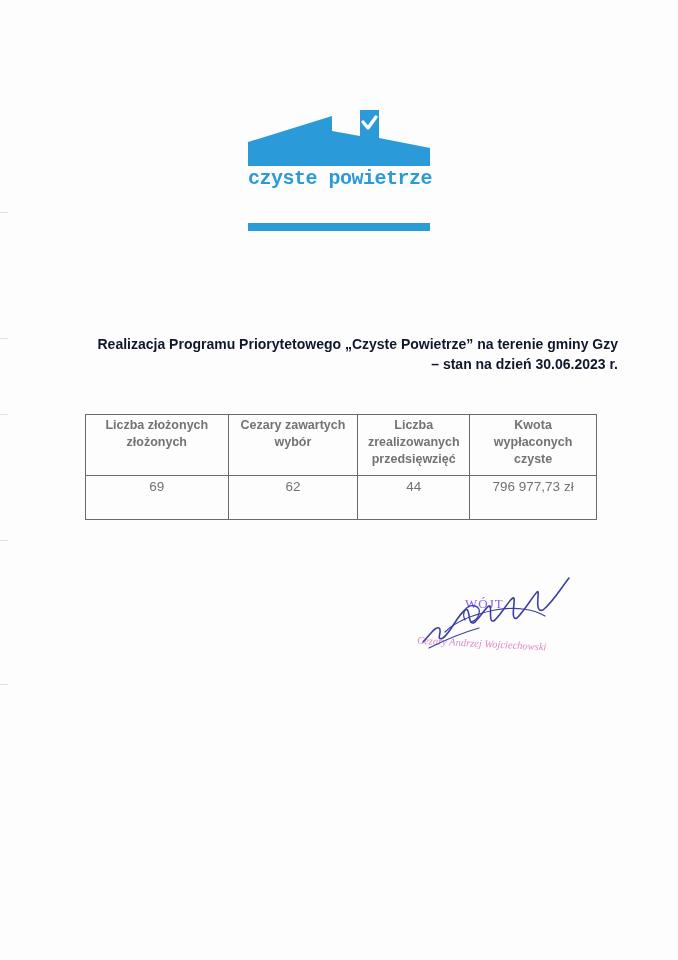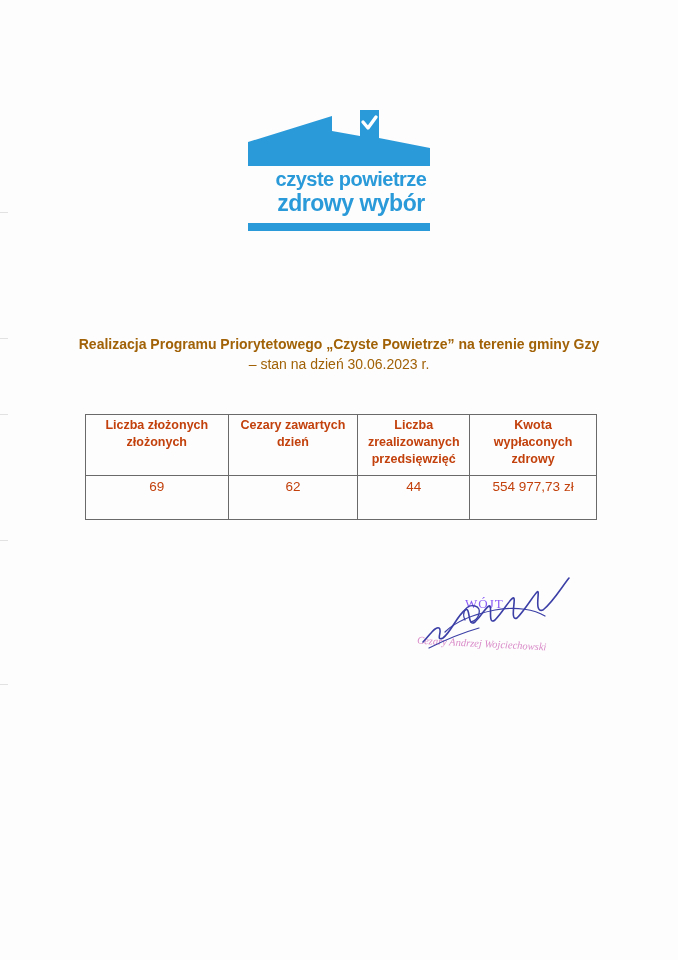--- a/index.html
+++ b/index.html
@@ -30,61 +30,60 @@
       width: 182px;
       height: 122px;
     }
     .logo svg.roof {
       position: absolute;
       left: 0; top: 0;
       width: 182px; height: 56px;
     }
     .logo-line {
       position: absolute;
-      left: 12px;
+      left: 0;
       width: 182px;
-      text-align: center;
-      font-family: Liberation Sans, sans-serif;
+      font-family: Liberation Mono, monospace;
       font-weight: bold;
       color: #2a9ad9;
       letter-spacing: -0.5px;
       white-space: nowrap;
     }
     .logo-line.l1 { top: 58px; font-size: 20px; line-height: 22px; }
     .logo-line.l2 { top: 80px; font-size: 23px; line-height: 26px; }
     .logo-bar {
       position: absolute;
       left: 0; top: 113px;
       width: 182px; height: 8px;
       background: #2a9ad9;
     }
 
     
     .heading {
       position: absolute;
       left: 60px;
       top: 334px;
       width: 558px;
-      text-align: center;
+      text-align: right;
       font-size: 14px;
       line-height: 20px;
-      color: #a16207;
+      color: #0f172a;
     }
     .heading .title { font-weight: bold; }
-    .heading .subtitle { font-weight: normal; }
+    .heading .subtitle { font-weight: bold; }
 
     
     table.data-table {
       position: absolute;
       left: 85px;
       top: 414px;
       width: 512px;
       border-collapse: collapse;
       font-size: 12.5px;
-      color: #c2410c;
+      color: #737373;
     }
     table.data-table th,
     table.data-table td {
       border: 1px solid #6a6a6a;
       text-align: center;
       vertical-align: top;
       padding: 0 4px;
     }
     table.data-table th {
       font-weight: bold;
@@ -156,21 +155,20 @@
   <div class="scan-mark" style="top:414px"></div>
   <div class="scan-mark" style="top:540px"></div>
   <div class="scan-mark" style="top:684px"></div>
 
   <div class="logo">
     <svg class="roof" viewBox="0 0 182 56">
       <polygon fill="#2a9ad9" points="0,32 84,6 84,21 112,26 112,0 131,0 131,28 182,38 182,56 0,56"></polygon>
       <polyline points="115,12 120,18 128,7" fill="none" stroke="#ffffff" stroke-width="3.4" stroke-linecap="round" stroke-linejoin="round"></polyline>
     </svg>
     <div class="logo-line l1">czyste powietrze</div>
-    <div class="logo-line l2">zdrowy wybór</div>
     <div class="logo-bar"></div>
   </div>
 
   <div class="heading">
     <div class="title">Realizacja Programu Priorytetowego „Czyste Powietrze” na terenie gminy Gzy</div>
     <div class="subtitle">– stan na dzień 30.06.2023 r.</div>
   </div>
 
   <table class="data-table">
     <colgroup>
@@ -180,40 +178,40 @@
         <col class="c4">
     </colgroup>
     <thead>
       <tr>
         <th>
           <div>Liczba złożonych</div>
           <div>złożonych</div>
         </th>
         <th>
           <div>Cezary zawartych</div>
-          <div>dzień</div>
+          <div>wybór</div>
         </th>
         <th>
           <div>Liczba</div>
           <div>zrealizowanych</div>
           <div>przedsięwzięć</div>
         </th>
         <th>
           <div>Kwota</div>
           <div>wypłaconych</div>
-          <div>zdrowy</div>
+          <div>czyste</div>
         </th>
       </tr>
     </thead>
     <tbody>
       <tr>
         <td>69</td>
         <td>62</td>
         <td>44</td>
-        <td>554 977,73 zł</td>
+        <td>796 977,73 zł</td>
       </tr>
     </tbody>
   </table>
 
   <div class="signature">
     <div class="stamp-top">WÓJT</div>
     <div class="stamp-name">Cezary Andrzej Wojciechowski</div>
     <svg viewBox="0 0 170 95">
       <path d="M18,72 C26,64 30,56 34,58 C38,60 30,72 38,68 C46,62 52,46 60,40
                C66,36 62,58 70,52 C78,44 80,38 84,36 C88,34 82,56 90,50

